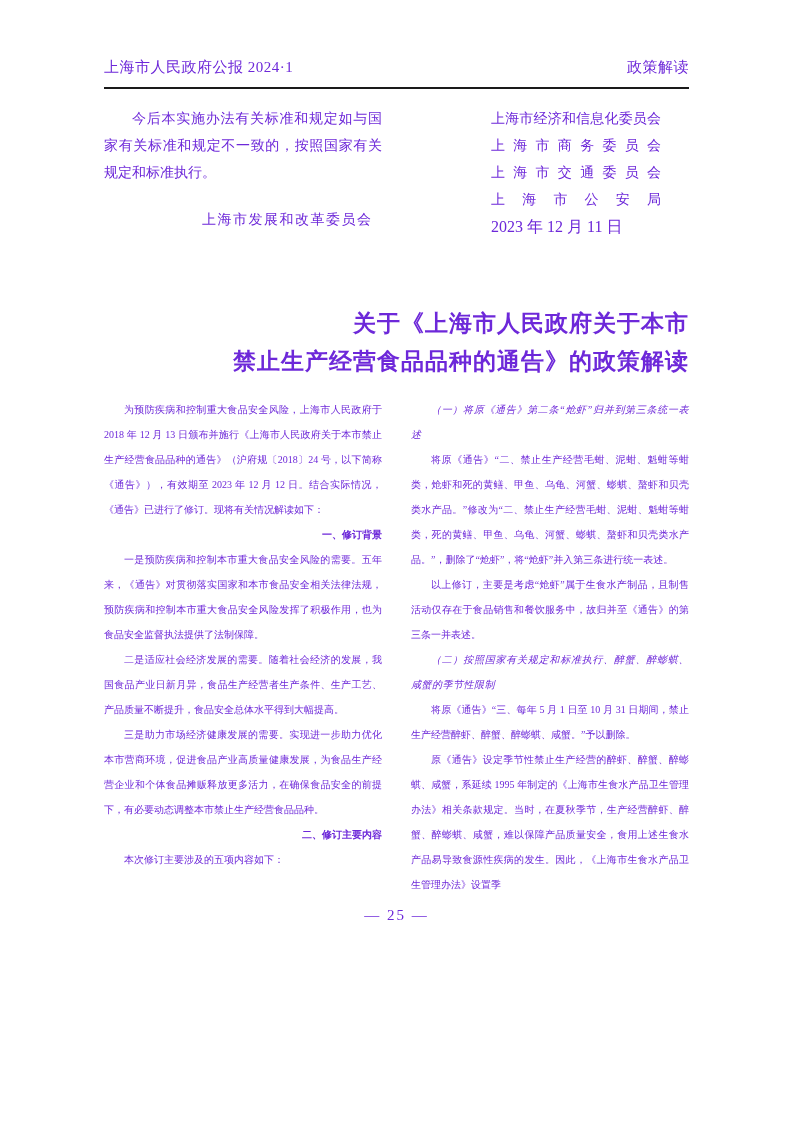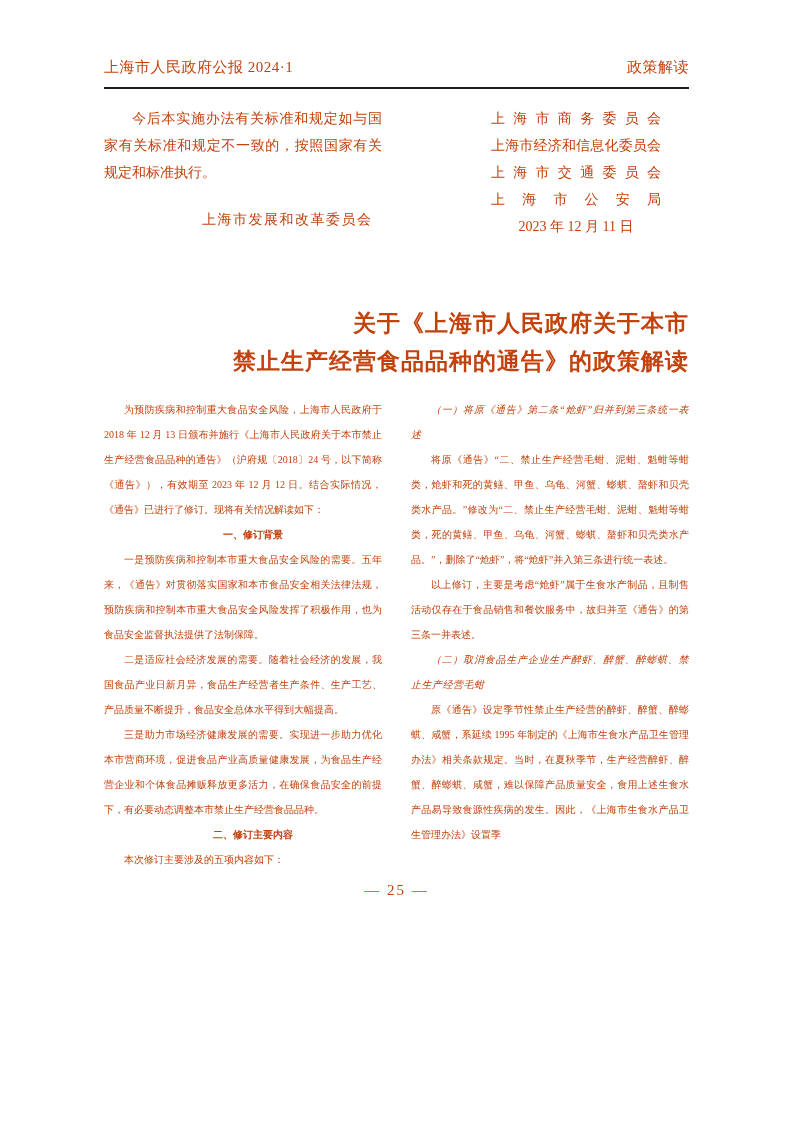--- a/index.html
+++ b/index.html
@@ -9,21 +9,21 @@
   }
   .page {
     position: relative;
     width: 761px;
     height: 1122px;
     margin: 0 auto;
     background: #ffffff;
     box-sizing: border-box;
     padding: 58px 88px 0 88px;
     font-family: "Liberation Serif", "DejaVu Serif", serif;
-    color: #c2410c;
+    color: #6d28d9;
     overflow: hidden;
     border-radius: 6px;
   }
 
   
   .running-header {
     display: flex;
     justify-content: space-between;
     align-items: flex-end;
     font-size: 15px;
@@ -66,23 +66,22 @@
     width: 170px;
     margin-right: 28px;
   }
   .signature-line {
     font-size: 14px;
     line-height: 27px;
     text-align: justify;
     text-align-last: justify;
   }
   .date-line {
-    font-size: 14px;
+    font-size: 16px;
     line-height: 27px;
-    text-align: center;
   }
 
   
   .article-title {
     margin-top: 64px;
     text-align: right;
     font-weight: bold;
     font-size: 23px;
     line-height: 38px;
     letter-spacing: 1px;
@@ -99,21 +98,21 @@
   }
   .col p {
     margin: 0;
     font-size: 10px;
     line-height: 25px;
     text-align: justify;
     text-indent: 2em;
   }
   .col p.heading {
     font-weight: bold;
-    text-align: center;
+    text-align: right;
   }
   .col p.kai {
     font-style: italic;
     letter-spacing: 0.5px;
   }
 
   
   .page-number {
     margin-top: 10px;
     text-align: center;
@@ -132,22 +131,22 @@
     <span>政策解读</span>
   </div>
 
   <div class="top-section">
     <div class="top-left">
       <p class="para">今后本实施办法有关标准和规定如与国家有关标准和规定不一致的，按照国家有关规定和标准执行。</p>
       <div class="left-signature">上海市发展和改革委员会</div>
     </div>
     <div class="top-right">
       <div class="signature-block">
+        <div class="signature-line">上海市经济和信息化委员会</div>
         <div class="signature-line">上海市商务委员会</div>
-        <div class="signature-line">上海市经济和信息化委员会</div>
         <div class="signature-line">上海市交通委员会</div>
         <div class="signature-line">上海市公安局</div>
         <div class="date-line">2023 年 12 月 11 日</div>
       </div>
     </div>
   </div>
 
   <div class="article-title">
     <div>关于《上海市人民政府关于本市</div>
     <div>禁止生产经营食品品种的通告》的政策解读</div>
@@ -160,20 +159,21 @@
       <p class="body">一是预防疾病和控制本市重大食品安全风险的需要。五年来，《通告》对贯彻落实国家和本市食品安全相关法律法规，预防疾病和控制本市重大食品安全风险发挥了积极作用，也为食品安全监督执法提供了法制保障。</p>
       <p class="body">二是适应社会经济发展的需要。随着社会经济的发展，我国食品产业日新月异，食品生产经营者生产条件、生产工艺、产品质量不断提升，食品安全总体水平得到大幅提高。</p>
       <p class="body">三是助力市场经济健康发展的需要。实现进一步助力优化本市营商环境，促进食品产业高质量健康发展，为食品生产经营企业和个体食品摊贩释放更多活力，在确保食品安全的前提下，有必要动态调整本市禁止生产经营食品品种。</p>
       <p class="heading">二、修订主要内容</p>
       <p class="body">本次修订主要涉及的五项内容如下：</p>
     </div>
     <div class="col">
       <p class="kai">（一）将原《通告》第二条“炝虾”归并到第三条统一表述</p>
       <p class="body">将原《通告》“二、禁止生产经营毛蚶、泥蚶、魁蚶等蚶类，炝虾和死的黄鳝、甲鱼、乌龟、河蟹、蟛蜞、螯虾和贝壳类水产品。”修改为“二、禁止生产经营毛蚶、泥蚶、魁蚶等蚶类，死的黄鳝、甲鱼、乌龟、河蟹、蟛蜞、螯虾和贝壳类水产品。”，删除了“炝虾”，将“炝虾”并入第三条进行统一表述。</p>
       <p class="body">以上修订，主要是考虑“炝虾”属于生食水产制品，且制售活动仅存在于食品销售和餐饮服务中，故归并至《通告》的第三条一并表述。</p>
-      <p class="kai">（二）取消食品生产企业生产醉虾、醉蟹、醉蟛蜞、禁止生产经营毛蚶</p>
+      <p class="kai">（二）按照国家有关规定和标准执行、醉蟹、醉蟛蜞、咸蟹的季节性限制</p>
+      <p class="body">将原《通告》“三、每年 5 月 1 日至 10 月 31 日期间，禁止生产经营醉虾、醉蟹、醉蟛蜞、咸蟹。”予以删除。</p>
       <p class="body">原《通告》设定季节性禁止生产经营的醉虾、醉蟹、醉蟛蜞、咸蟹，系延续 1995 年制定的《上海市生食水产品卫生管理办法》相关条款规定。当时，在夏秋季节，生产经营醉虾、醉蟹、醉蟛蜞、咸蟹，难以保障产品质量安全，食用上述生食水产品易导致食源性疾病的发生。因此，《上海市生食水产品卫生管理办法》设置季</p>
     </div>
   </div>
 
   <div class="page-number">— 25 —</div>
 
 </div>
 
 </body></html>

